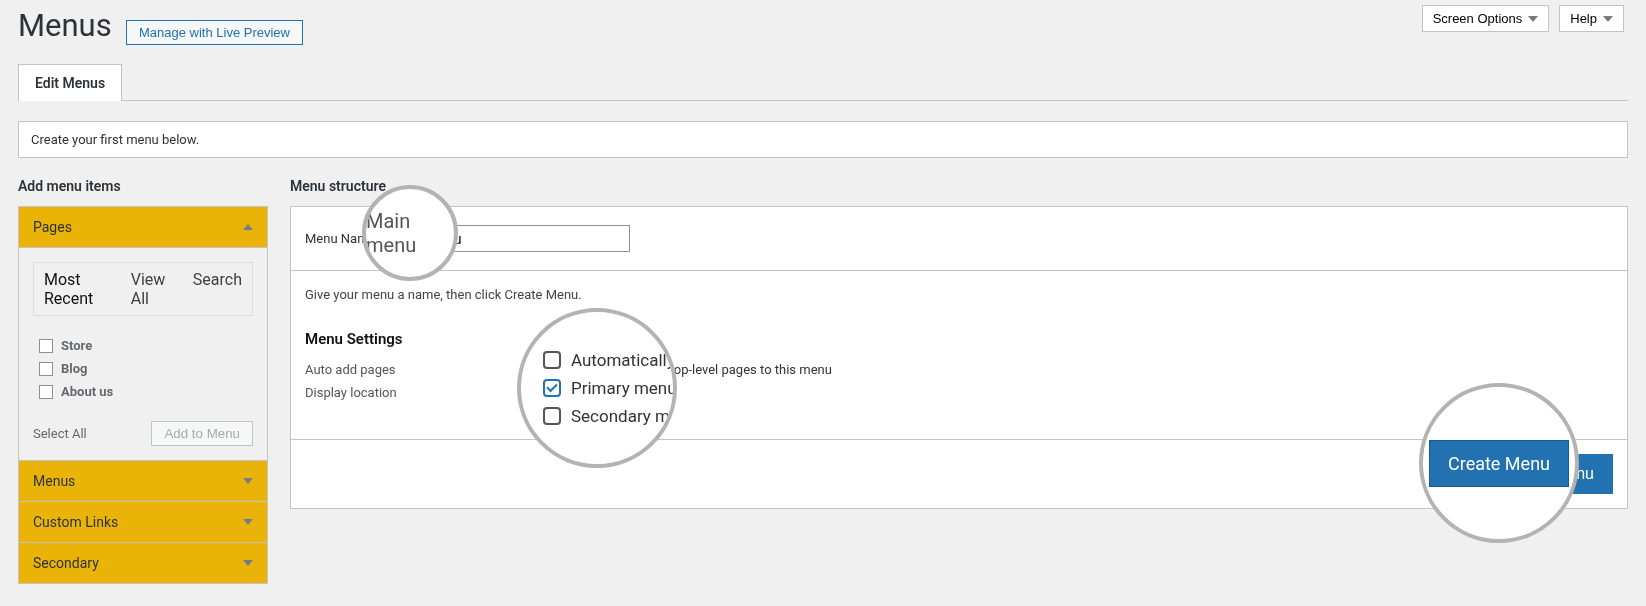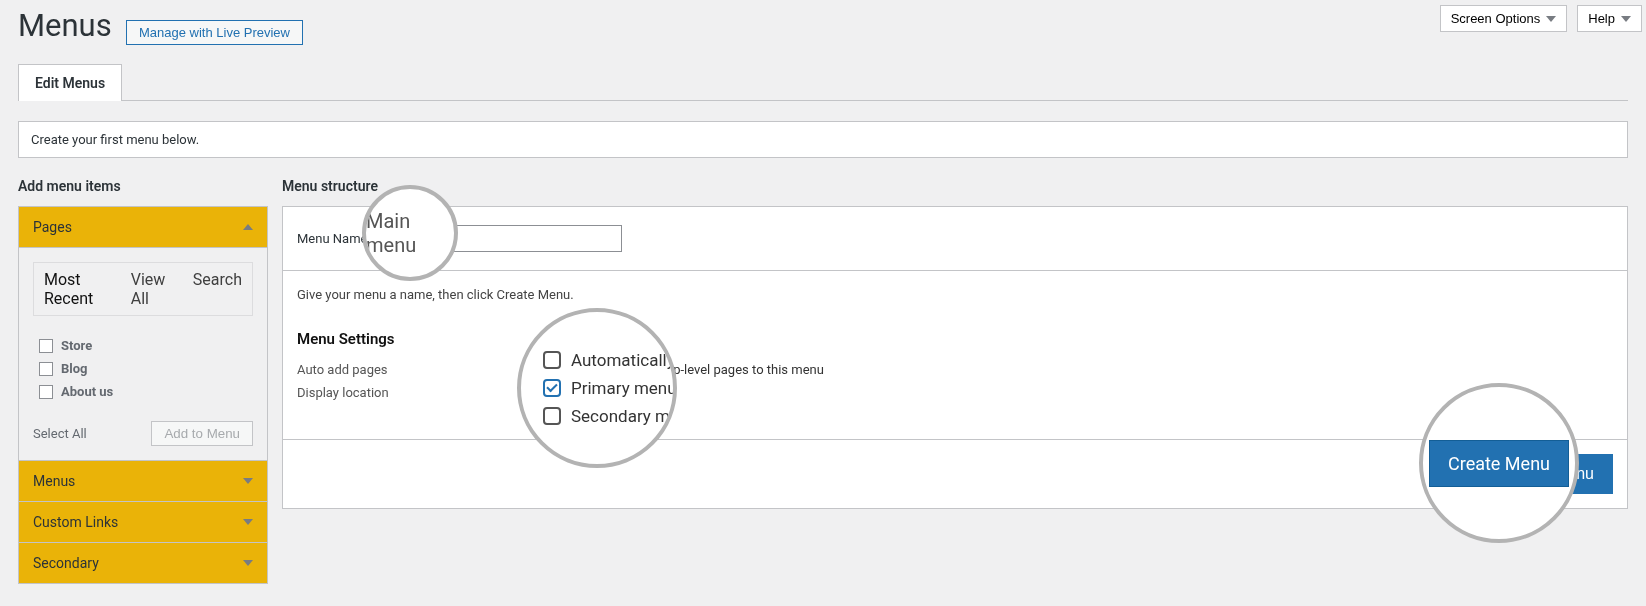--- a/index.html
+++ b/index.html
@@ -9,21 +9,21 @@
   color: #2c3338;
   font-size: 13px;
   width: 1646px;
   height: 606px;
   overflow: hidden;
   position: relative;
 }
 .top-right {
   position: absolute;
   top: 5px;
-  right: 4px;
+  right: 22px;
   display: flex;
   gap: 10px;
 }
 .top-btn {
   background: #fff;
   border: 1px solid #c3c4c7;
   padding: 5px 10px;
   font-size: 13px;
   cursor: pointer;
   display: flex;
@@ -72,21 +72,21 @@
 }
 .notice {
   background: #fff;
   border: 1px solid #c3c4c7;
   padding: 10px 12px;
   margin: 20px 18px;
 }
 .columns {
   display: flex;
   padding: 0 18px;
-  gap: 14px;
+  gap: 22px;
 }
 .col-left { width: 250px; }
 .col-right { flex: 1; }
 h2.section-h {
   font-size: 14px;
   font-weight: 600;
   margin-bottom: 12px;
 }
 .accordion {
   border: 1px solid #c3c4c7;

